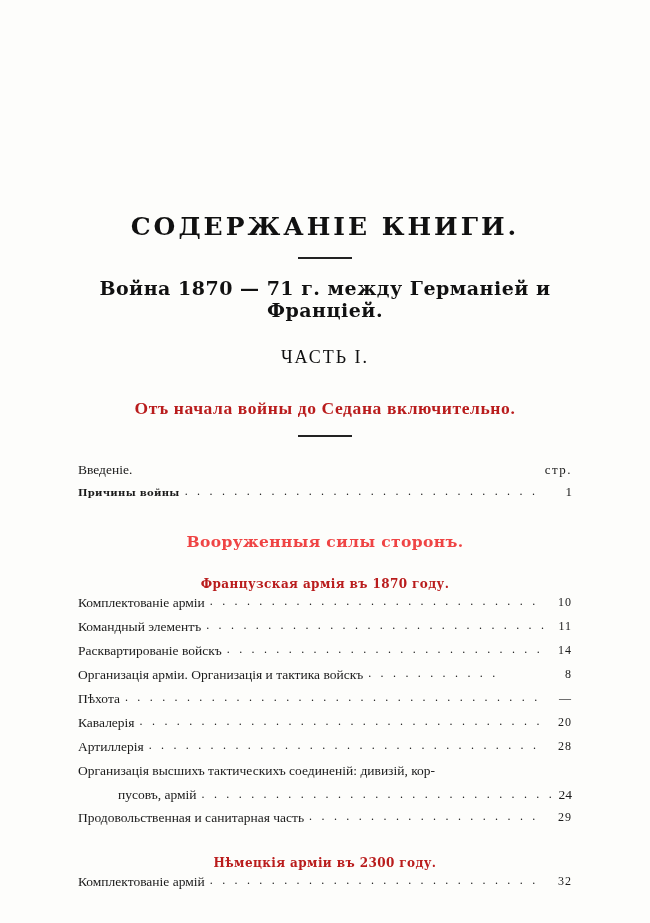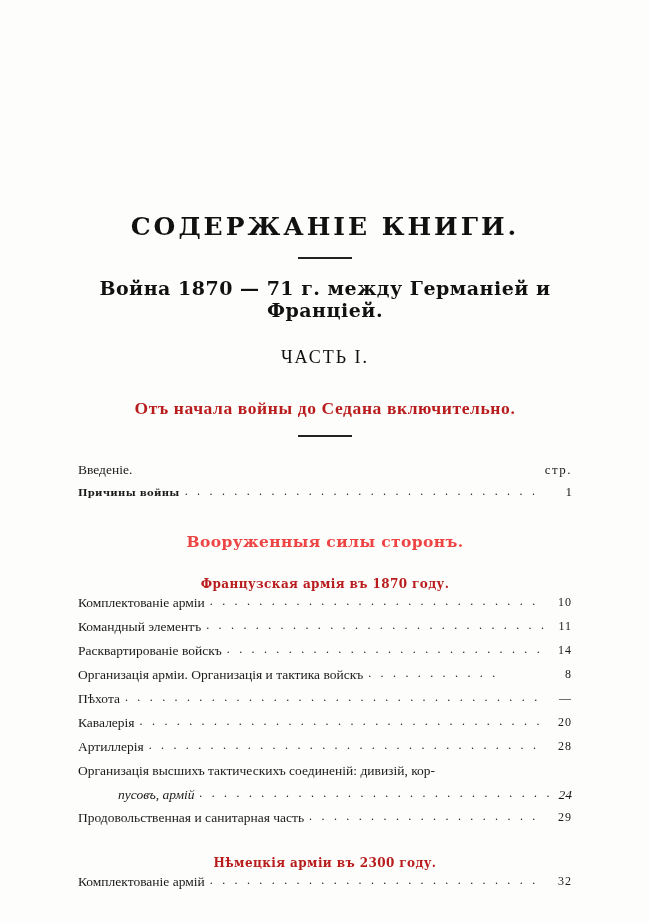--- a/index.html
+++ b/index.html
@@ -150,25 +150,24 @@
   }
 
   .toc-list {
     margin-top: 0;
   }
   .toc-list .row {
     line-height: 1.78;
   }
   .cont-line {
     display: flex;
-    align-items: center;
+    align-items: flex-end;
     font-size: 13.5px;
     line-height: 1.72;
     padding-left: 40px;
-    font-style: italic;
   }
   .cont-line .dots {
     flex: 1;
     overflow: hidden;
     white-space: nowrap;
     letter-spacing: 3.2px;
     padding: 0 5px;
     font-size: 12px;
     transform: translateY(-1px);
   }

